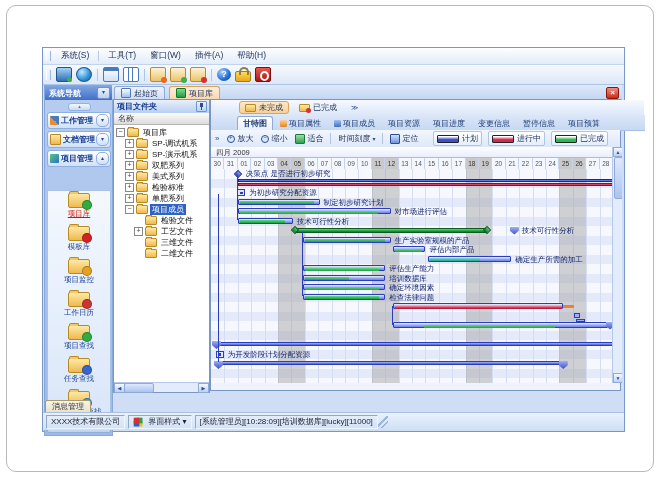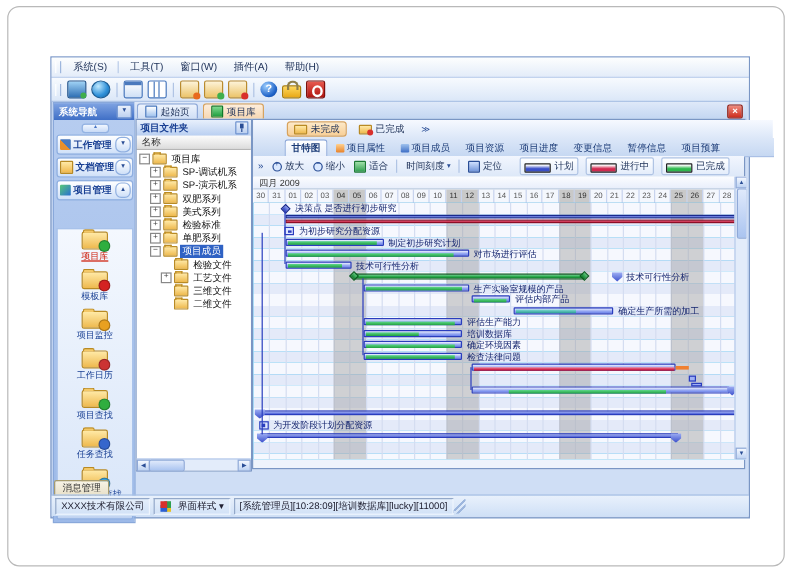--- a/index.html
+++ b/index.html
@@ -101,30 +101,30 @@
   .gbtn{height:12px;padding:0 4px;font-size:8px;color:#1c2f56;display:flex;align-items:center;border-radius:2px;white-space:nowrap;}
   .gsep{width:1px;height:11px;background:#b0c4e4;margin:0 3px;}
   .mico{width:8px;height:8px;margin-right:2px;position:relative;border-radius:1px;}
   .mico.zoom-in-icon,.mico.zoom-out-icon{border:1px solid #2a4e96;border-radius:50%;width:6px;height:6px;background:#dbe9ff;}
   .mico.zoom-in-icon::before{content:"+";position:absolute;left:0.5px;top:-1.5px;font-size:6px;color:#2a4e96;}
   .mico.zoom-out-icon::before{content:"−";position:absolute;left:1px;top:-1.5px;font-size:6px;color:#2a4e96;}
   .mico.fit-icon{background:linear-gradient(#9fe0a8,#2f9e4f);border:1px solid #1c7a34;}
   .mico.locate-icon{background:linear-gradient(#cfe0ff,#6f93d8);border:1px solid #2a4e96;}
   .ddarr{font-size:6px;color:#2a4e96;margin-left:2px;}
   #g-legend{margin-left:auto;display:flex;align-items:center;margin-right:12px;}
-  .lchip{display:flex;align-items:flex-end;margin-left:6px;background:linear-gradient(#fff,#e4edfb);border:1px solid #b0c4e4;border-radius:2px;padding:1px 3px;}
+  .lchip{display:flex;align-items:center;margin-left:6px;background:linear-gradient(#fff,#e4edfb);border:1px solid #b0c4e4;border-radius:2px;padding:1px 3px;}
   .lbar{width:20px;height:6px;border:1px solid #333;border-radius:1px;margin-right:3px;}
   .llabel{font-size:8px;color:#1c2f56;}
   
   #g-chart{position:absolute;left:0;top:47px;width:411px;height:236px;background:#fff;overflow:hidden;}
   #g-month{position:absolute;left:0;top:0;width:402px;height:11px;background:linear-gradient(#fcfdff,#e8eefb);border-bottom:1px solid #aabed8;font-size:7.5px;color:#333;line-height:11px;padding-left:5px;box-sizing:border-box;}
   #g-days{position:absolute;left:0;top:11px;width:402px;height:11px;background:#f4f7fd;border-bottom:1px solid #aabed8;}
   .dcell{position:absolute;top:0;height:11px;border-right:1px solid #c7d3ee;font-size:6.5px;color:#555;text-align:center;line-height:11px;box-sizing:border-box;}
   .dcell.we{background:#c9c9c9;color:#333;}
-  #g-body{position:absolute;left:0;top:22px;width:410px;height:214px;background:#0ea5e9;overflow:hidden;}
+  #g-body{position:absolute;left:0;top:22px;width:410px;height:214px;background:#a3a3a3;overflow:hidden;}
   .rowstripe{position:absolute;left:0;width:100%;height:9.5px;}
   .vline{position:absolute;top:0;width:1px;height:100%;background:#d4ddf1;}
   .wecol{position:absolute;top:0;height:100%;background:rgba(160,160,160,.45);}
   .bar{position:absolute;height:6px;border:1px solid #2a3dbd;background:linear-gradient(#eef2ff,#97a9f2 55%,#6a82ea);border-radius:1px;box-sizing:border-box;}
   .prog{position:absolute;top:1.5px;height:3px;background:linear-gradient(#5fd98a,#1f9e3f);}
   .prog.red{background:linear-gradient(#f08a9e,#d22a50 60%,#a81234);}
   .prog.teal{background:linear-gradient(#7fd9d0,#2a9e94);}
   .tip{position:absolute;top:1.5px;height:3px;background:#f08030;}
   .diam{position:absolute;width:6px;height:6px;transform:rotate(45deg);background:linear-gradient(#8fa0f2,#2a3dbd);border:1px solid #1a2a8e;box-sizing:border-box;}
   .diam.green{background:linear-gradient(#58c878,#0f7a2a);border-color:#0a5c1e;}

